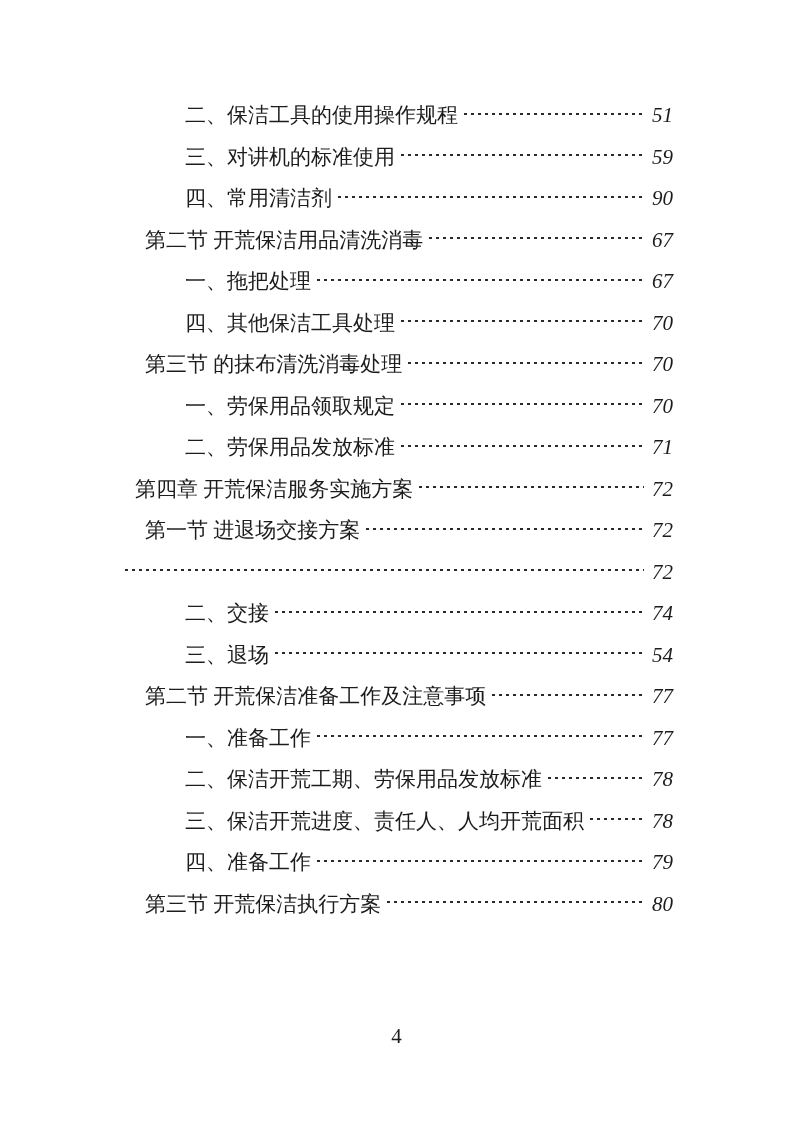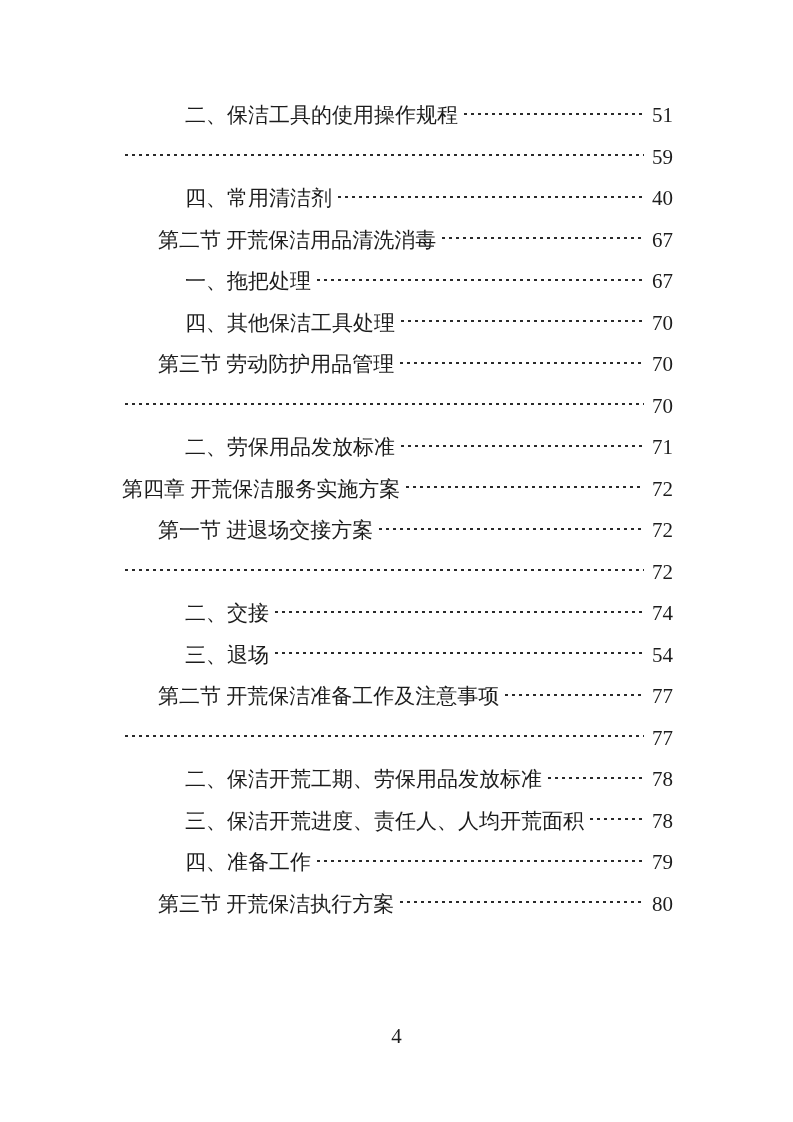--- a/index.html
+++ b/index.html
@@ -30,38 +30,39 @@
     display: flex;
     align-items: center;
     height: 41.5px;
     font-size: 21px;
     line-height: 41.5px;
     white-space: nowrap;
   }
   .toc-row .toc-label {
     flex: 0 0 auto;
   }
-  .toc-row.level-chapter .toc-label { margin-left: 3px; }
-  .toc-row.level-section .toc-label { margin-left: 39px; }
+  .toc-row.level-chapter .toc-label { margin-left: 16px; }
+  .toc-row.level-section .toc-label { margin-left: 26px; }
   .toc-row.level-item    .toc-label { margin-left: 66px; }
   .toc-leader {
     flex: 1 1 auto;
     height: 4px;
     margin: 0 5px 0 6px;
     align-self: center;
     transform: translateY(-2px);
     background-image: radial-gradient(circle 1.3px at 1.5px 2px, #2a2a2a 98%, transparent 100%);
     background-size: 7px 4px;
     background-repeat: repeat-x;
     background-position: left center;
   }
   .toc-pagenum {
     flex: 0 0 auto;
     min-width: 24px;
     text-align: right;
+    font-style: italic;
   }
   .page-footer {
     position: absolute;
     left: 0;
     top: 1021px;
     width: 793px;
     text-align: center;
     font-size: 21px;
     line-height: 30px;
   }
@@ -72,28 +73,29 @@
 <div class="doc-page">
 
   <div class="toc" id="toc-list">
     <div class="toc-row level-item">
       <span class="toc-label">二、保洁工具的使用操作规程</span>
       <span class="toc-leader"></span>
       <span class="toc-pagenum">51</span>
     </div>
 
     <div class="toc-row level-item">
+      <span class="toc-label">三、对讲机的标准使用</span>
       <span class="toc-leader"></span>
       <span class="toc-pagenum">59</span>
     </div>
 
     <div class="toc-row level-item">
       <span class="toc-label">四、常用清洁剂</span>
       <span class="toc-leader"></span>
-      <span class="toc-pagenum">40</span>
+      <span class="toc-pagenum">90</span>
     </div>
 
     <div class="toc-row level-section">
       <span class="toc-label">第二节 开荒保洁用品清洗消毒</span>
       <span class="toc-leader"></span>
       <span class="toc-pagenum">67</span>
     </div>
 
     <div class="toc-row level-item">
       <span class="toc-label">一、拖把处理</span>
@@ -103,26 +105,27 @@
 
 
 
     <div class="toc-row level-item">
       <span class="toc-label">四、其他保洁工具处理</span>
       <span class="toc-leader"></span>
       <span class="toc-pagenum">70</span>
     </div>
 
     <div class="toc-row level-section">
-      <span class="toc-label">第三节 劳动防护用品管理</span>
+      <span class="toc-label">第三节 的抹布清洗消毒处理</span>
       <span class="toc-leader"></span>
       <span class="toc-pagenum">70</span>
     </div>
 
     <div class="toc-row level-item">
+      <span class="toc-label">一、劳保用品领取规定</span>
       <span class="toc-leader"></span>
       <span class="toc-pagenum">70</span>
     </div>
 
     <div class="toc-row level-item">
       <span class="toc-label">二、劳保用品发放标准</span>
       <span class="toc-leader"></span>
       <span class="toc-pagenum">71</span>
     </div>
 
@@ -155,20 +158,21 @@
       <span class="toc-pagenum">54</span>
     </div>
 
     <div class="toc-row level-section">
       <span class="toc-label">第二节 开荒保洁准备工作及注意事项</span>
       <span class="toc-leader"></span>
       <span class="toc-pagenum">77</span>
     </div>
 
     <div class="toc-row level-item">
+      <span class="toc-label">一、准备工作</span>
       <span class="toc-leader"></span>
       <span class="toc-pagenum">77</span>
     </div>
 
     <div class="toc-row level-item">
       <span class="toc-label">二、保洁开荒工期、劳保用品发放标准</span>
       <span class="toc-leader"></span>
       <span class="toc-pagenum">78</span>
     </div>
 

